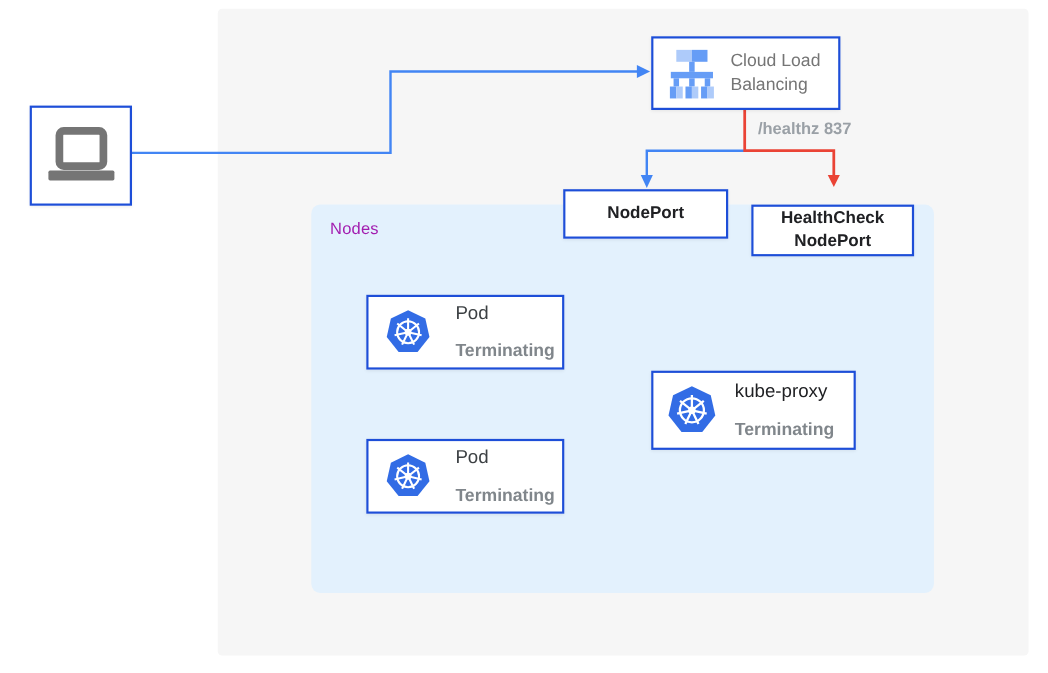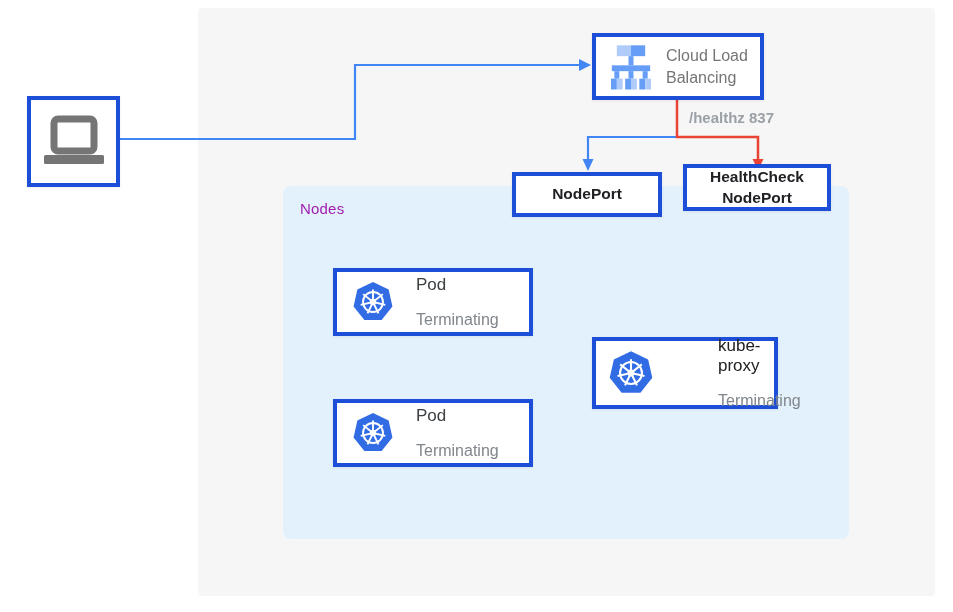--- a/index.html
+++ b/index.html
@@ -12,39 +12,39 @@
     background:#f6f6f6;border-radius:4px;
   }
   .nodes-group{
     position:absolute;left:283px;top:186px;width:566px;height:353px;
     background:#e3f1fd;border-radius:8px;
   }
   .nodes-label{
     position:absolute;left:17px;top:14px;font-size:15px;color:#a21caf;letter-spacing:.2px;
   }
   .card{
-    position:absolute;background:#ffffff;border:4px solid #1d4ed8;
+    position:absolute;background:#ffffff;border:2px solid #1d4ed8;
     box-shadow:0 1px 3px rgba(0,0,0,.07);box-sizing:border-box;
     display:flex;align-items:center;
   }
   .laptop-card{left:27px;top:96px;width:93px;height:91px;justify-content:center;}
   .clb-card{left:592px;top:33px;width:172px;height:67px;padding:0 10px 0 10px;}
   .clb-text{font-size:16px;color:#757575;line-height:1.32;margin-left:10px;width:88px;}
   .nodeport-card{left:512px;top:172px;width:150px;height:45px;justify-content:center;}
-  .hc-card{left:683px;top:164px;width:148px;height:47px;justify-content:center;text-align:center;}
+  .hc-card{left:683px;top:186px;width:148px;height:47px;justify-content:center;text-align:center;}
   .port-label{font-size:15.5px;font-weight:bold;color:#202124;line-height:1.35;}
   .hc-card .port-label{width:110px;}
-  .pod-card{left:333px;width:200px;height:68px;padding-left:15px;}
+  .pod-card{left:333px;width:180px;height:68px;padding-left:15px;}
   .pod-card.pod-1{top:268px;}
   .pod-card.pod-2{top:399px;}
-  .kp-card{left:592px;top:337px;width:186px;height:72px;padding-left:12px;gap:48px;}
+  .kp-card{left:592px;top:337px;width:186px;height:72px;padding-left:12px;}
   .stack{display:flex;flex-direction:column;margin-left:22px;}
   .kp-card .stack{margin-left:16px;}
   .title-text{font-size:17px;color:#3c4043;}
-  .sub-text{font-size:16px;color:#80868b;margin-top:16px;}
+  .sub-text{font-size:16px;color:#80868b;margin-top:16px;font-weight:bold;}
   .healthz{
     position:absolute;left:689px;top:109px;font-size:15px;font-weight:bold;color:#9aa0a6;
   }
   .wires{position:absolute;left:0;top:0;z-index:1;}
   .card,.nodes-group{z-index:2;}
   .healthz{z-index:3;}
   .icon{flex:0 0 auto;display:block;}
 </style>
 </head>
 <body>

